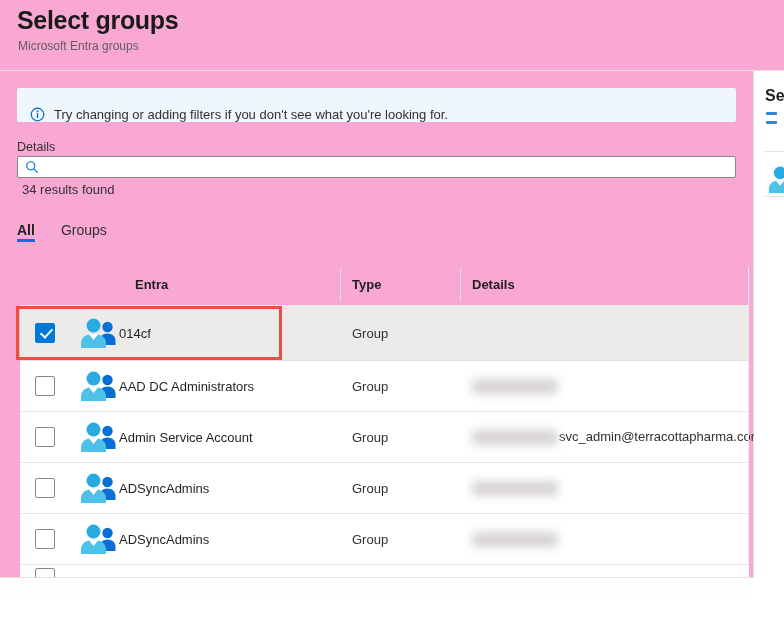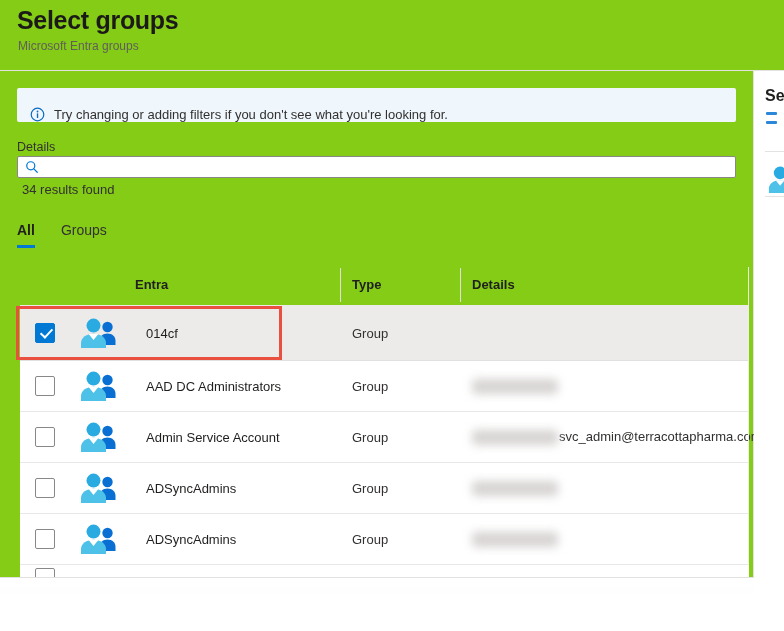--- a/index.html
+++ b/index.html
@@ -3,21 +3,21 @@
 <meta charset="utf-8">
 <style>
   * { box-sizing: border-box; margin: 0; padding: 0; }
   html, body { background: #fff; }
   body {
     width: 784px; height: 631px;
     font-family: "Liberation Sans", sans-serif;
     color: #323130;
     overflow: hidden;
   }
-  #screen { position: relative; width: 784px; height: 594px; background: #84cc16; overflow: hidden; }
+  #screen { position: relative; width: 784px; height: 594px; background: #f9a8d4; overflow: hidden; }
 
   
   .page-title { position: absolute; left: 17px; top: 6px; font-size: 25px; font-weight: 700; color: #1b1a19; letter-spacing: -0.3px; }
   .page-subtitle { position: absolute; left: 18px; top: 39px; font-size: 12px; color: #605e5c; text-align: center; }
   .top-divider { position: absolute; left: 0; top: 70px; width: 784px; height: 0; border-top: 1px solid #e4e2e0; }
   .v-divider { position: absolute; left: 753px; top: 71px; width: 0; height: 560px; border-left: 1px solid #e4e2e0; }
 
   
   .banner { position: absolute; left: 17px; top: 88px; width: 719px; height: 34px;
     background: #eff6fc; border-radius: 2px; display: flex; align-items: flex-end; padding-left: 13px; }
@@ -27,21 +27,21 @@
   
   .search-label { position: absolute; left: 17px; top: 140px; font-size: 12.5px; color: #323130; }
   .search-box { position: absolute; left: 17px; top: 156px; width: 719px; height: 22px;
     border: 1px solid #8a8886; border-radius: 2px; background: #fff; display: flex; align-items: center; padding-left: 7px; }
   .search-box svg { flex: 0 0 auto; }
   .search-input { border: none; outline: none; flex: 1; height: 18px; font-size: 13px; font-family: inherit; margin-left: 6px; background: transparent; }
   .results-text { position: absolute; left: 22px; top: 182px; font-size: 13px; color: #323130; }
 
   
   .tabs { position: absolute; left: 17px; top: 222px; display: flex; gap: 26px; }
-  .tab { font-size: 14px; color: #323130; padding-bottom: 7px; cursor: pointer; border-bottom: 3px solid transparent; }
+  .tab { font-size: 14px; color: #323130; padding-bottom: 1px; cursor: pointer; border-bottom: 3px solid transparent; }
   .tab.active { font-weight: 700; color: #201f1e; border-bottom-color: #0078d4; }
 
   
   .table { position: absolute; left: 20px; top: 265px; width: 729px; }
   .thead { position: relative; height: 40px; }
   .th { position: absolute; top: 0; line-height: 40px; font-size: 13px; font-weight: 700; color: #201f1e; }
   .th-name { left: 115px; }
   .th-type { left: 332px; }
   .th-details { left: 452px; }
   .col-sep { position: absolute; top: 3px; width: 0; height: 34px; border-left: 1px solid #e1dfdd; }
@@ -50,21 +50,21 @@
   .table-right-edge { position: absolute; left: 748px; top: 267px; height: 296px; width: 0; border-left: 1px solid #ececec; }
 
   .row { position: relative; height: 51px; border-bottom: 1px solid #e8e8e8; background: #fff; cursor: pointer; }
   .row.selected { height: 56px; background: #edebe9; border-bottom-color: #e2e0de; }
   .checkbox { position: absolute; left: 15px; top: 50%; margin-top: -10px; width: 20px; height: 20px;
     border: 1px solid #8a8886; border-radius: 2px; background: #fff; }
   .checkbox.checked { background: #0078d4; border-color: #0078d4; }
   .checkbox.checked::after { content: ""; position: absolute; left: 6.5px; top: 2.5px; width: 5px; height: 10px;
     border: solid #fff; border-width: 0 2px 2px 0; transform: rotate(43deg); }
   .group-icon { position: absolute; left: 60px; top: 50%; margin-top: -16px; width: 38px; height: 32px; }
-  .cell-name { position: absolute; left: 126px; top: 50%; transform: translateY(-50%); font-size: 13px; color: #201f1e; }
+  .cell-name { position: absolute; left: 99px; top: 50%; transform: translateY(-50%); font-size: 13px; color: #201f1e; }
   .cell-type { position: absolute; left: 332px; top: 50%; transform: translateY(-50%); font-size: 13px; color: #323130; }
   .cell-details { position: absolute; left: 452px; top: 50%; transform: translateY(-50%); font-size: 13px; color: #323130; white-space: nowrap; }
   .redacted-blob { display: inline-block; vertical-align: middle; width: 86px; height: 15px; margin-right: 1px;
     background: #cfccca; border-radius: 4px; filter: blur(5px); opacity: 0.85; }
   .partial-row { position: relative; height: 12px; overflow: hidden; background: #fff; }
   .partial-row .checkbox { top: 3px; margin-top: 0; }
 
   
   .annotation-row-box { position: absolute; left: 16px; top: 306px; width: 266px; height: 54px;
     border: 3px solid #ea5040; pointer-events: none; z-index: 5; }

